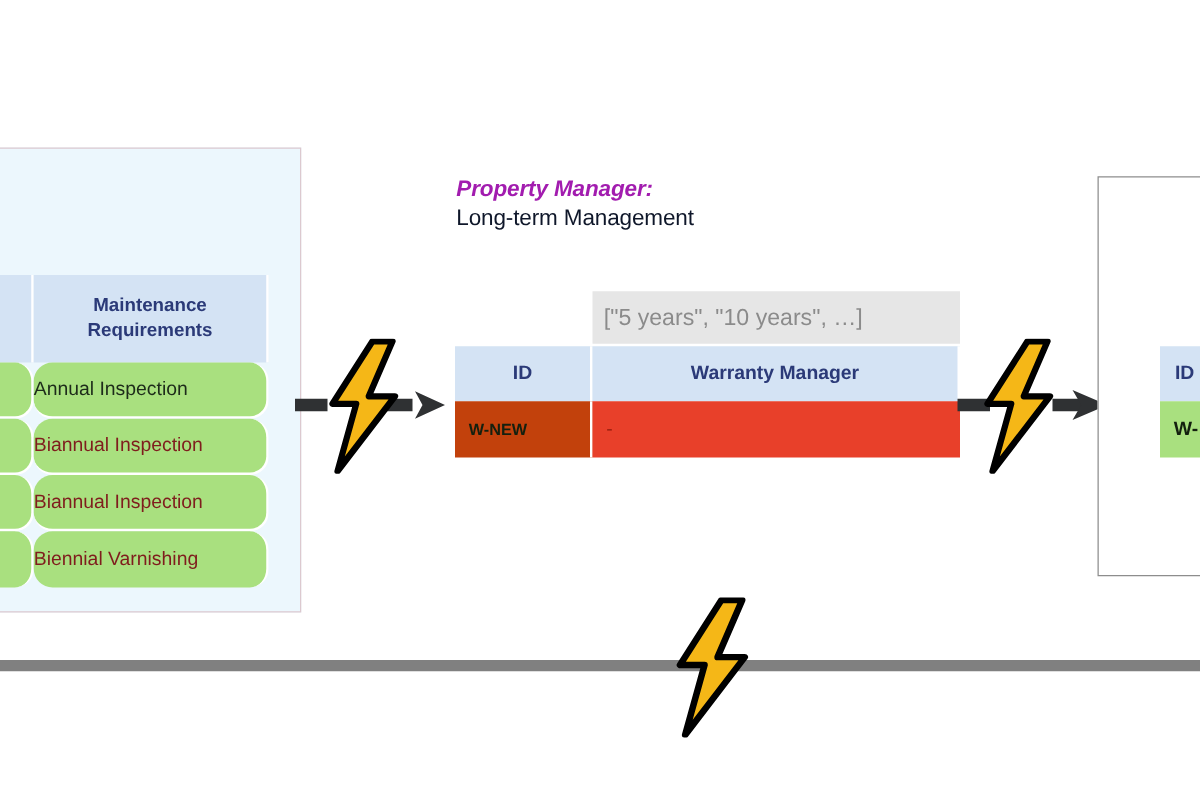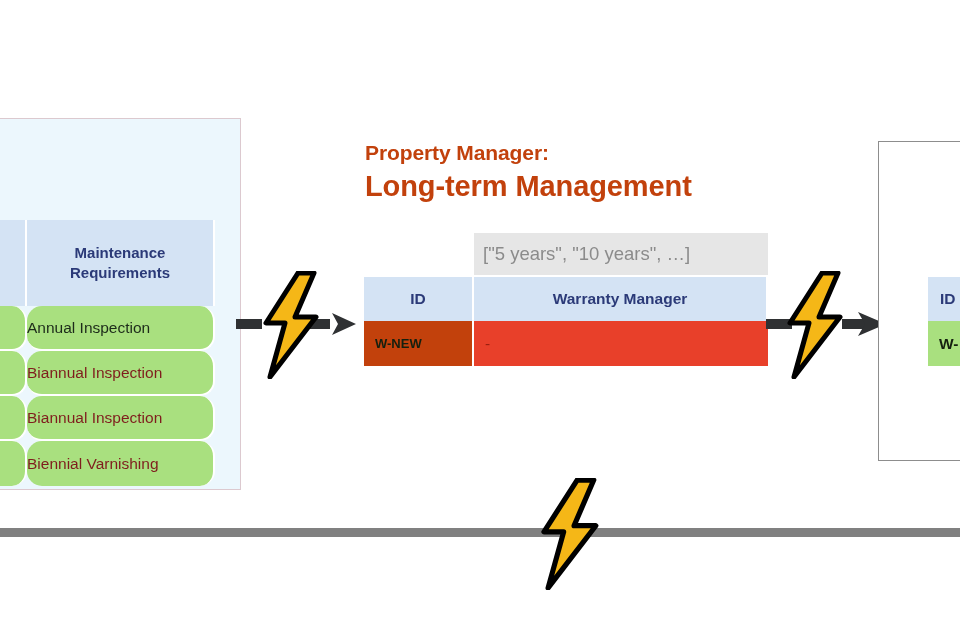--- a/index.html
+++ b/index.html
@@ -52,21 +52,21 @@
   }
   .lt-col-a { width: 147px; }
   .lt-col-b { width: 188px; }
 
   .lt-head {
     background: #d4e3f4;
     color: #2b3a78;
     font-weight: bold;
     font-size: 15px;
     line-height: 1.33;
-    height: 86px;
+    height: 70px;
     vertical-align: middle;
     padding: 0 9px;
     box-sizing: border-box;
     border-right: 2px solid #ffffff;
   }
   .lt-cell {
     background: #a9e07f;
     height: 45px;
     vertical-align: middle;
     font-size: 15.5px;
@@ -82,31 +82,32 @@
   .lt-cell.last { border-bottom: none; }
 
   
   .center-title {
     position: absolute;
     left: 365px;
     top: 140px;
     width: 430px;
   }
   .center-title .t1 {
-    font-size: 21px;
-    font-weight: bold;
-    color: #c2410c;
+    font-size: 18px;
+    font-weight: bold;
+    color: #a21caf;
     letter-spacing: -0.1px;
     line-height: 1.28;
     white-space: nowrap;
+    font-style: italic;
   }
   .center-title .t2 {
-    font-size: 29px;
-    font-weight: bold;
-    color: #c2410c;
+    font-size: 18px;
+    font-weight: normal;
+    color: #0f172a;
     letter-spacing: -0.1px;
     line-height: 1.32;
     white-space: nowrap;
   }
 
   
   .value-hint {
     position: absolute;
     left: 474px;
     top: 233px;

